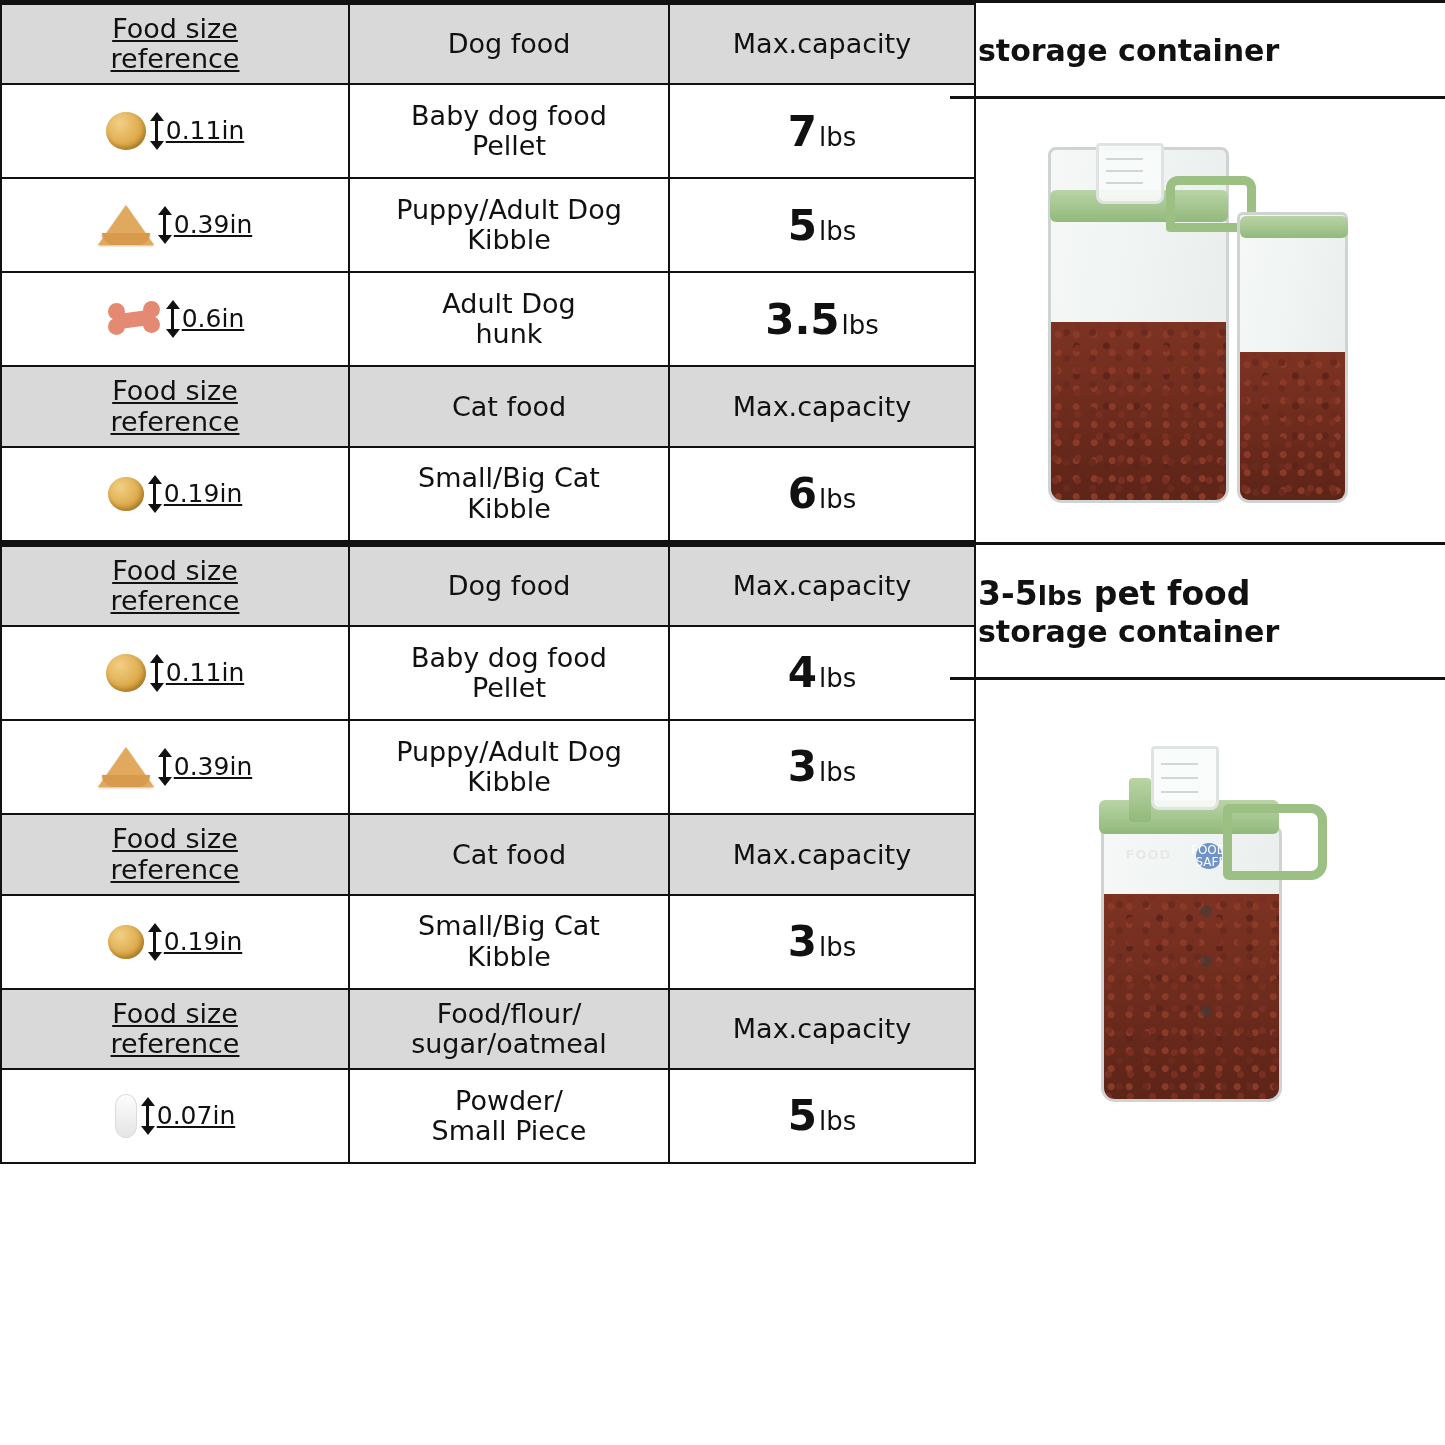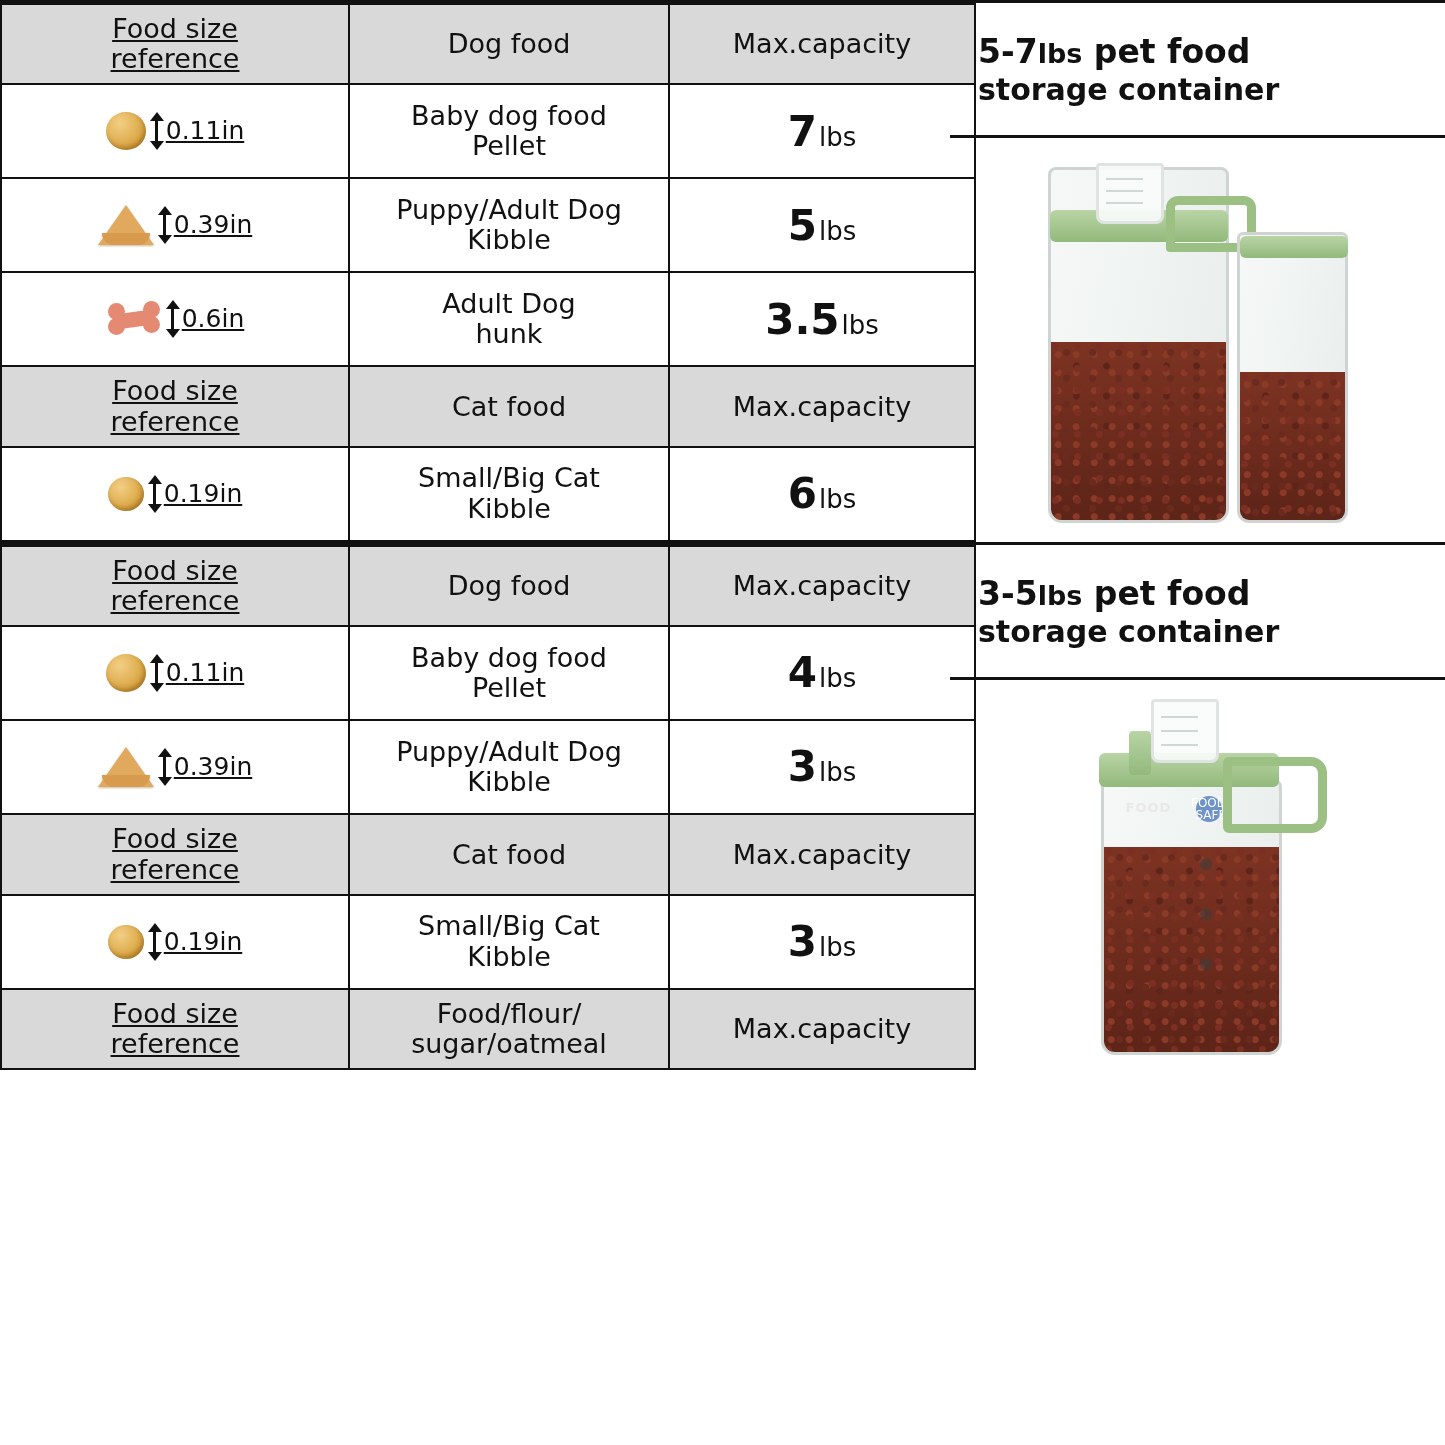--- a/index.html
+++ b/index.html
@@ -450,23 +450,20 @@
               <span class="cap-unit">lbs</span>
             </div>
           </td>
         </tr>
       </tbody>
         </table>
     </div>
 
     <div class="product">
       <div class="product-caption">
-        <div class="line1">
-          <span>5-7</span><span class="unit">lbs</span><span> pet food</span>
-        </div>
         <div class="line2">storage container</div>
       </div>
       <div class="product-image">
         <div class="cont-wrap" style="width:300px;height:365px;">
 
           <div class="c-big">
             <div class="fill" style="height:178px;"></div>
           </div>
           <div class="lid-green" style="left:2px;top:52px;width:178px;height:32px;"></div>
           <div class="meas-cup" style="left:48px;top:5px;width:62px;height:55px;">
@@ -586,20 +583,45 @@
         <tr class="hdr">
           <td class="c1">
             <div>Food size</div>
             <div>reference</div>
           </td>
           <td class="c2">
             <div>Food/flour/</div>
             <div>sugar/oatmeal</div>
           </td>
           <td class="c3">Max.capacity</td>
+        </tr>
+        <tr class="body">
+          <td class="c1">
+            <div class="food-cell">
+              <span class="shape powder"></span>
+              <span class="dim">
+                <span class="bar">
+                  <span class="tri-up"></span>
+                      <span class="line"></span>
+                      <span class="tri-dn"></span>
+                </span>
+                <span class="dim-label">0.07in</span>
+              </span>
+            </div>
+          </td>
+          <td class="c2">
+            <div>Powder/</div>
+            <div>Small Piece</div>
+          </td>
+          <td class="c3">
+            <div class="cap-val">
+              <span class="cap-num">5</span>
+              <span class="cap-unit">lbs</span>
+            </div>
+          </td>
         </tr>
       </tbody>
         </table>
     </div>
 
     <div class="product">
       <div class="product-caption">
         <div class="line1">
           <span>3-5</span><span class="unit">lbs</span><span> pet food</span>
         </div>

